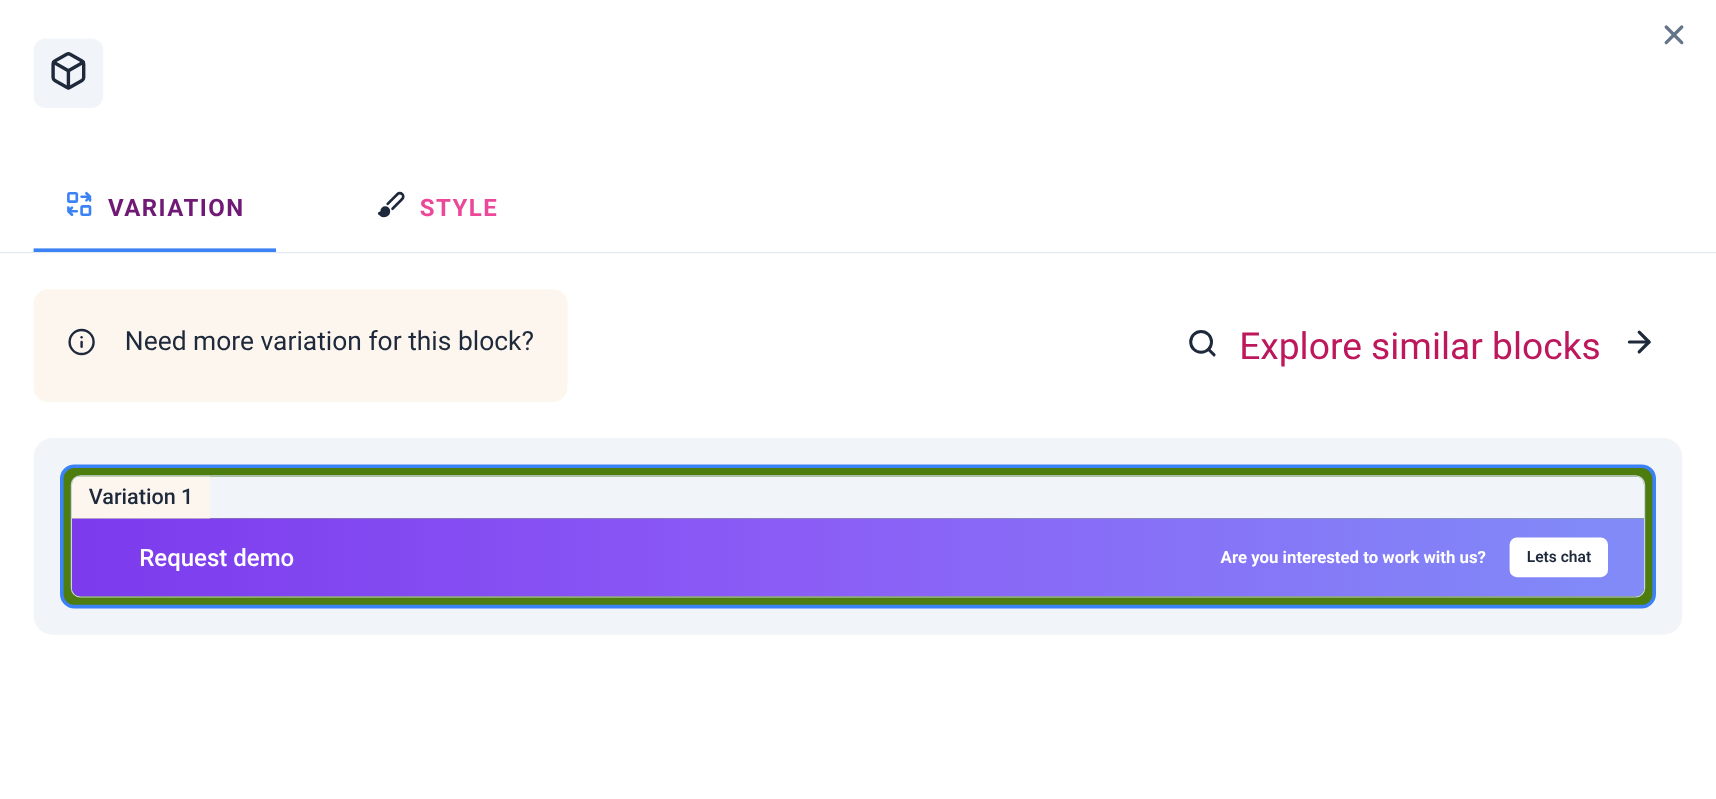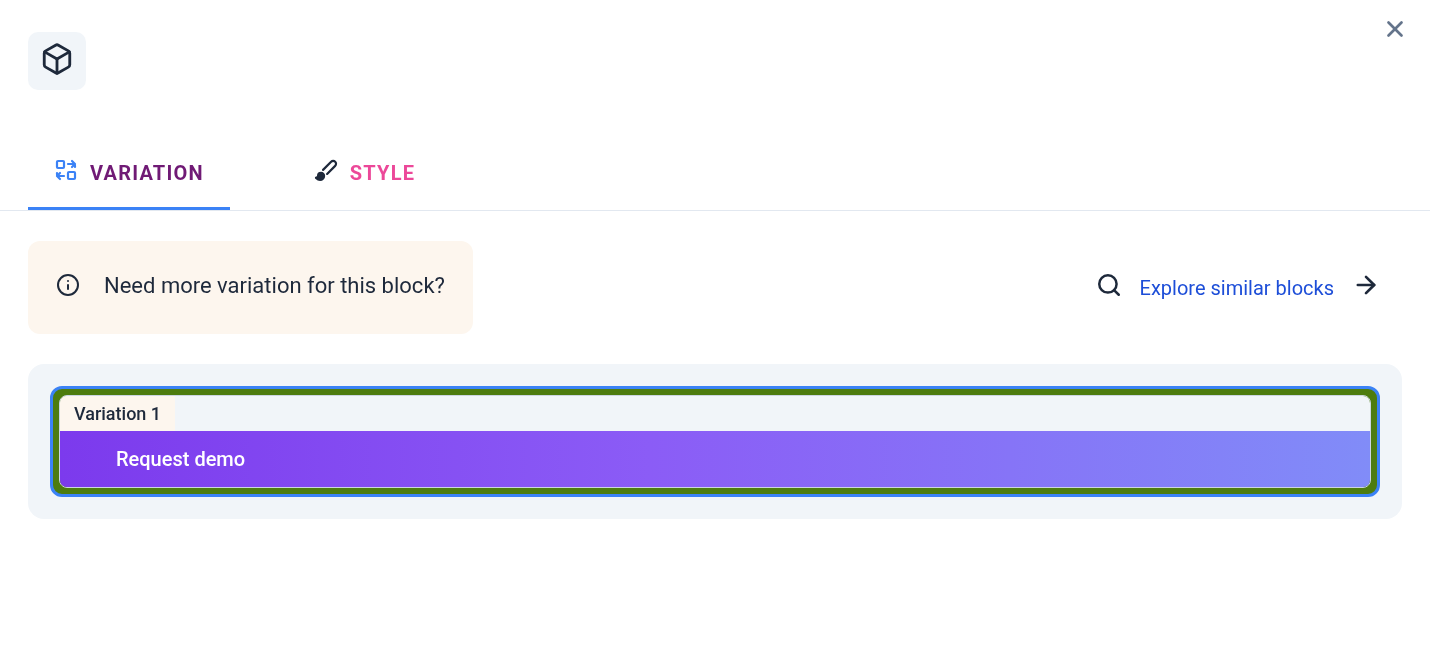--- a/index.html
+++ b/index.html
@@ -83,22 +83,22 @@
       color: #6b5cf7;
       font-weight: 600;
       text-decoration: underline;
       text-underline-offset: 5px;
       cursor: pointer;
     }
     .explore {
       display: flex;
       align-items: center;
       gap: 18px;
-      font-size: 20px;
-      color: #1d4ed8;
+      font-size: 31px;
+      color: #be185d;
       cursor: pointer;
       padding-right: 22px;
     }
     .variation-container {
       margin: 30px 28px 0 28px;
       background: #f1f5f9;
       border-radius: 16px;
       padding: 22px;
     }
     .variation-card {
@@ -229,16 +229,20 @@
 </div>
 
 <div class="variation-container">
   <div class="variation-card">
     <div class="variation-inner">
       <div class="variation-header">
         <span class="variation-badge">Variation 1</span>
       </div>
       <div class="announcement-bar">
         <span class="announce-left">Request demo</span>
+        <div class="announce-right">
+          <span class="announce-question">Are you interested to work with us?</span>
+          <span class="chat-btn">Lets chat</span>
+        </div>
       </div>
     </div>
   </div>
 </div>
 
 </body></html>

